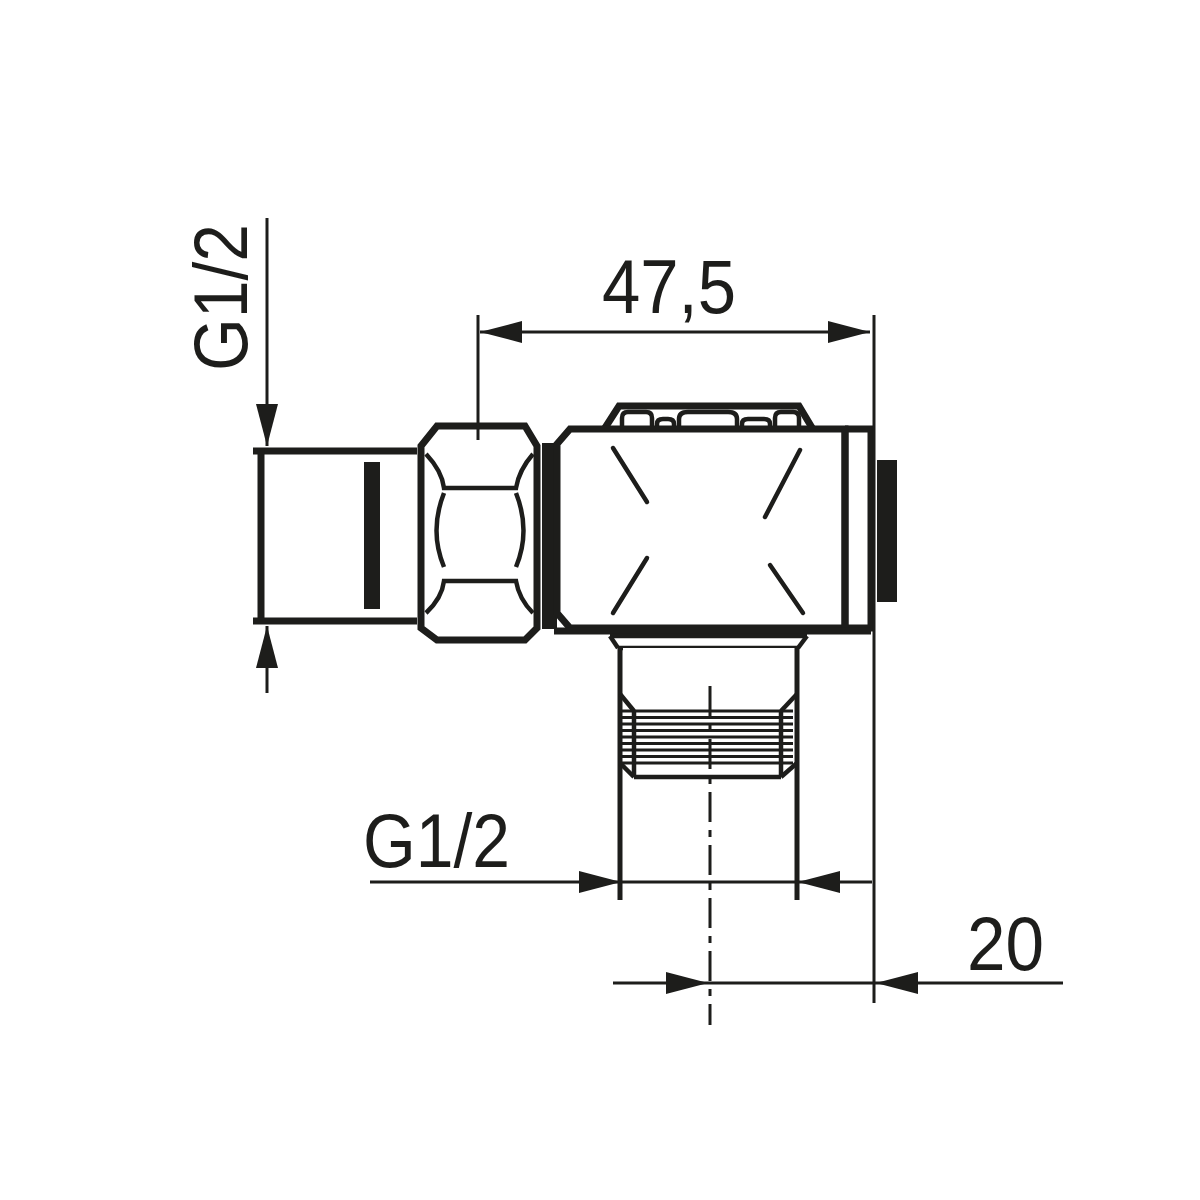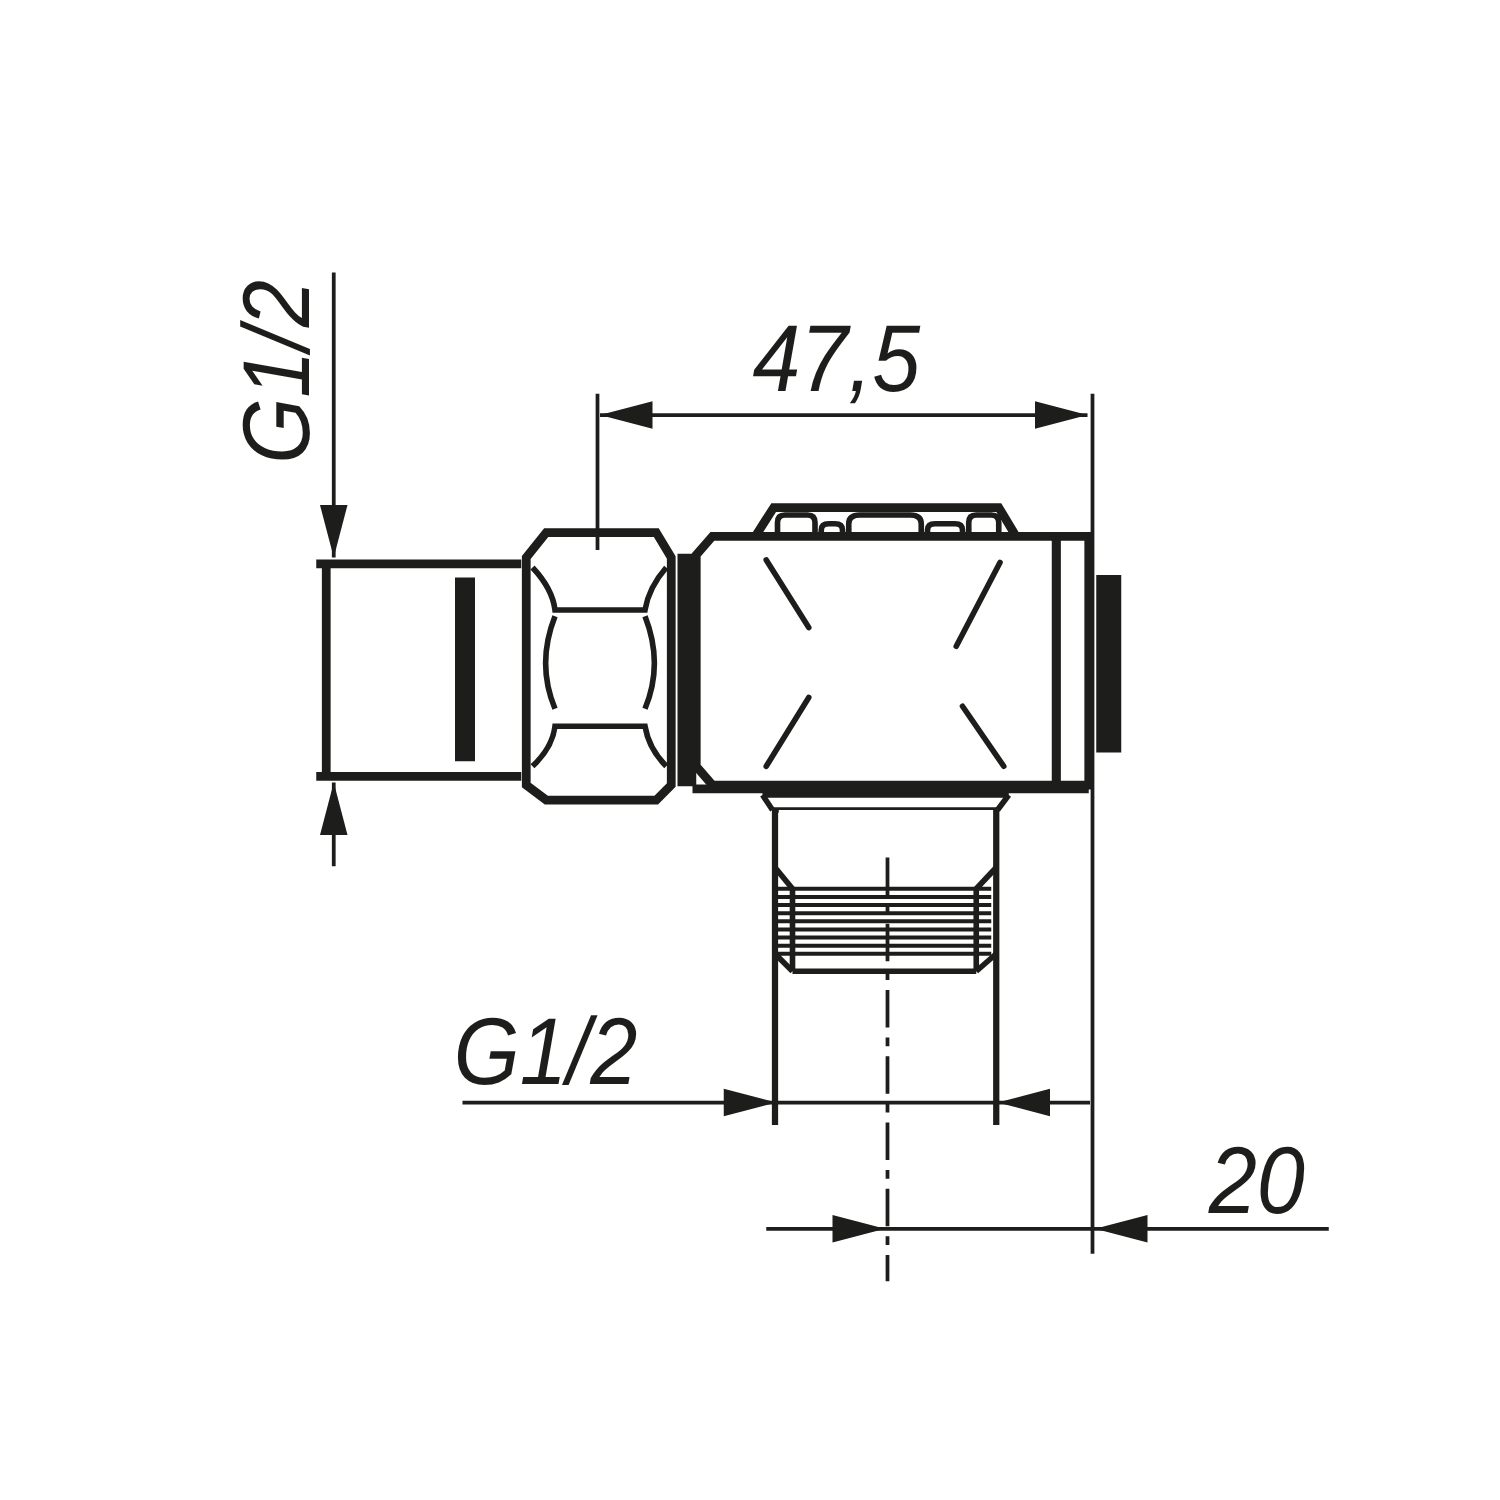--- a/index.html
+++ b/index.html
@@ -1,16 +1,16 @@
 <!DOCTYPE html>
 <html><head>
 <meta charset="utf-8">
 <style>
   html,body{margin:0;padding:0;background:#fff;}
-  .stage{position:relative;width:1200px;height:1200px;background:#fff;overflow:hidden;font-style:italic;}
+  .stage{position:relative;width:1200px;height:1200px;background:#fff;overflow:hidden;}
   svg{display:block;width:1200px;height:1200px;}
   .dimtext{font-family:"Liberation Sans","DejaVu Sans",sans-serif;font-size:76px;fill:#1d1d1b;}
   .thick{stroke:#1d1d1b;stroke-width:7;fill:none;}
   .med{stroke:#1d1d1b;stroke-width:4.5;fill:none;}
   .thin{stroke:#1d1d1b;stroke-width:3;fill:none;}
   .fillwhite{fill:#ffffff;}
   .fillink{fill:#1d1d1b;stroke:none;}
 </style>
 </head>
 <body>

